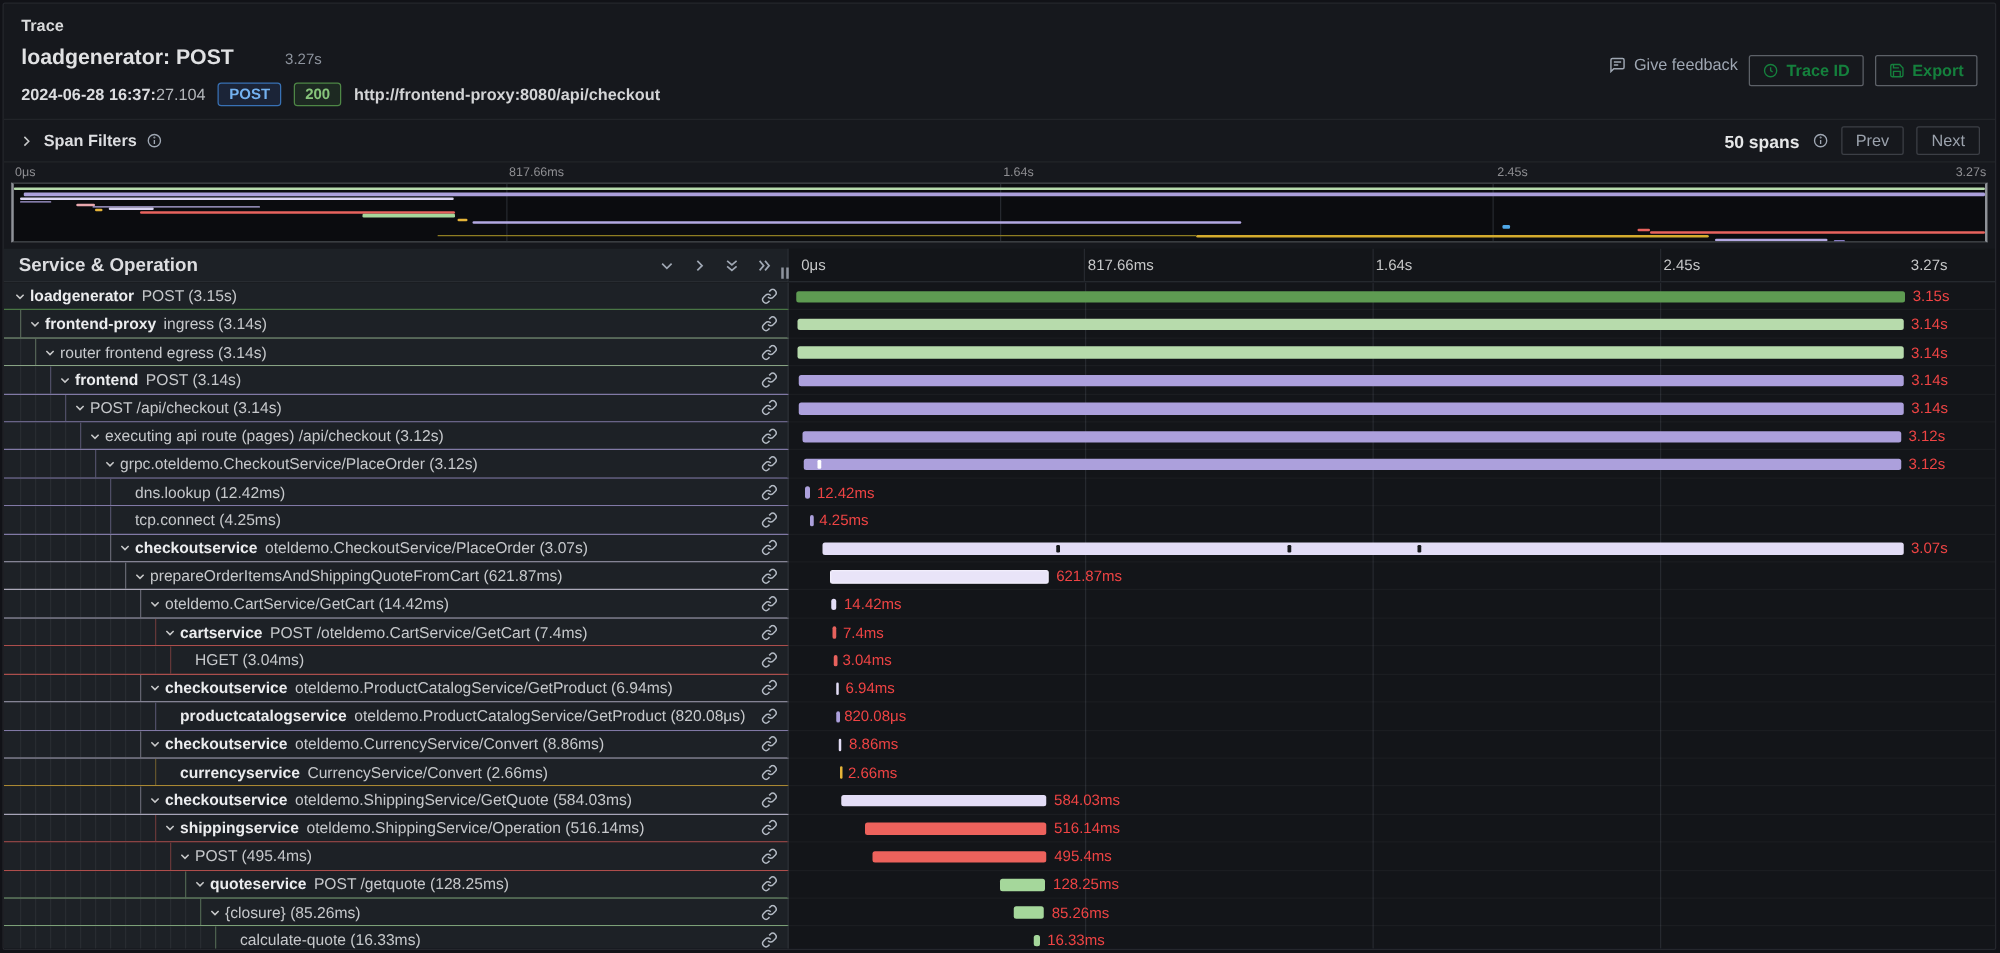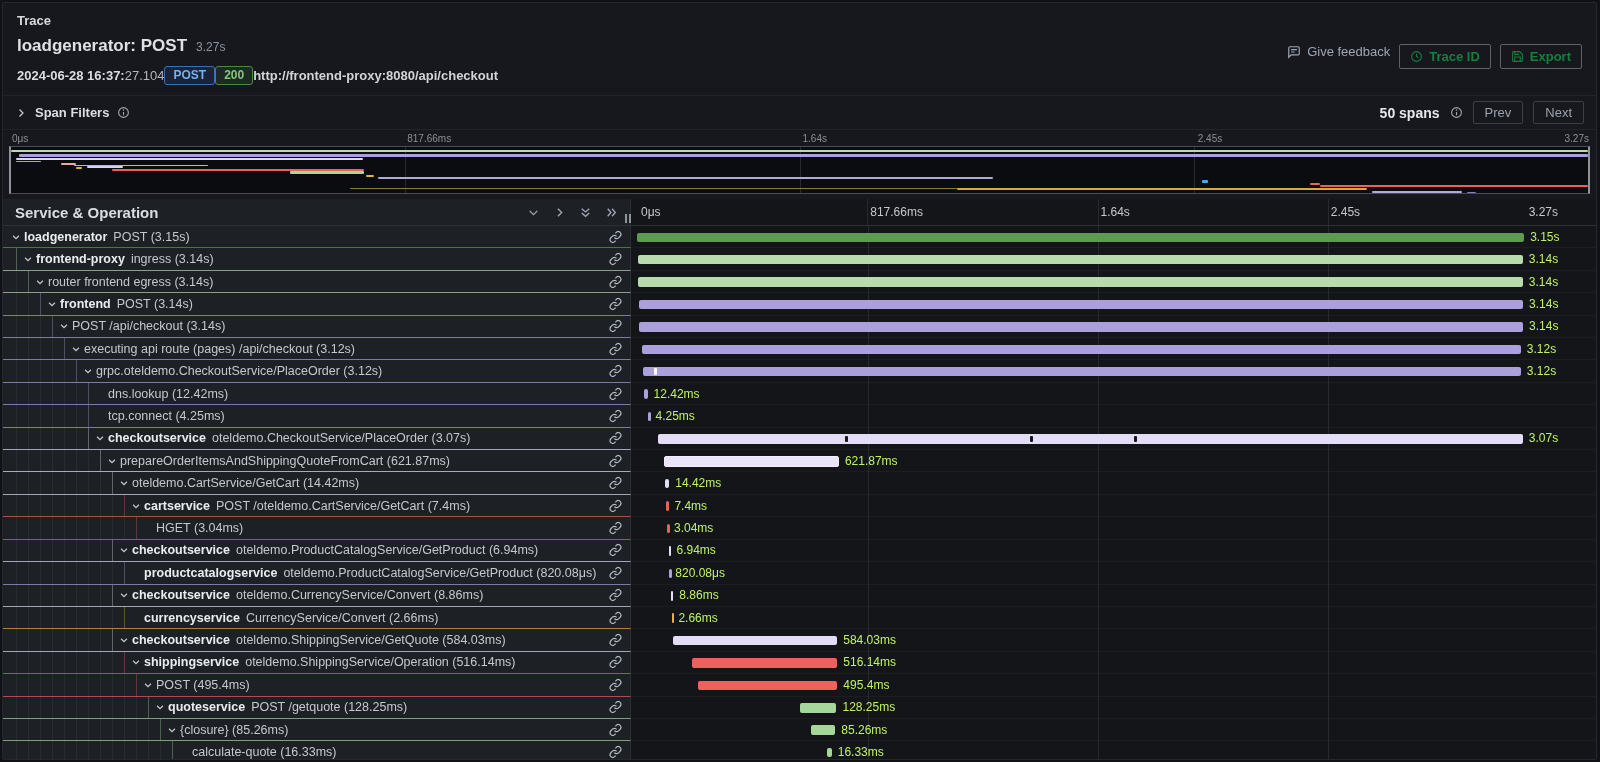--- a/index.html
+++ b/index.html
@@ -12,24 +12,24 @@
   }
   .panel {
     position:absolute; left:2px; top:2px; right:3px; bottom:2px;
     background:#16181d; border:1px solid #25272d; border-radius:2px;
     display:flex; flex-direction:column; overflow:hidden;
   }
   .panel-title { font-size:13px; font-weight:600; color:#d8d9da; padding:10px 14px 4px; }
 
   
   .trace-header { display:flex; justify-content:space-between; padding:4px 14px 10px; }
-  .th-title-row { display:flex; align-items:baseline; }
+  .th-title-row { display:flex; align-items:baseline;gap:32px; }
   .th-title { font-size:17px; font-weight:700; color:#e0e1e3; }
   .th-duration { font-size:12px; color:#8e949e; margin-left:9px; }
-  .th-sub-row { display:flex; align-items:center; margin-top:10px; font-size:13px; }
+  .th-sub-row { display:flex; align-items:center; gap:10px; margin-top:10px; font-size:13px; }
   .ts-main { font-weight:700; color:#dcdde0; }
   .ts-frac { font-weight:400; color:#b4b7bb; }
   .badge { font-size:12px; font-weight:600; padding:1px 8px 2px; border-radius:3px; border:1px solid; }
   .badge-method { color:#74b2f0; border-color:#3871b5; background:rgba(61,113,217,0.14); }
   .badge-status { color:#87c57b; border-color:#4e8746; background:rgba(86,166,75,0.12); }
   .th-url { font-size:13px; font-weight:600; color:#d3d4d6; }
   .th-actions { display:flex; align-items:flex-start; gap:9px; padding-top:8px; }
   .link-btn { display:flex; align-items:center; gap:6px; color:#9fa7b3; font-size:13px; cursor:pointer; }
   .btn { display:flex; align-items:center; gap:6px; border:1px solid #5d6168; border-radius:2px;
          padding:4px 10px; font-size:13px; font-weight:600; color:#15803d; background:transparent; cursor:pointer; }
@@ -90,21 +90,21 @@
   .chev { width:10px; margin-right:3px; display:flex; align-items:center; color:#c7c8c9; flex:none; cursor:pointer; }
   .chev-sp { width:13px; flex:none; }
   .svc { font-weight:700; color:#ebecee; margin-right:6px; white-space:nowrap; }
   .op { color:#c6c8cb; white-space:nowrap; }
   .row-link { position:absolute; right:8px; top:50%; transform:translateY(-50%); color:#b3bac4; display:flex; cursor:pointer; }
   .row-right { flex:1; position:relative; border-bottom:1px solid rgba(255,255,255,0.035); }
   .track { position:absolute; left:6px; right:38px; top:0; bottom:0; }
   .bar { position:absolute; top:6.5px; height:9.5px; border-radius:2px; min-width:2.5px; }
   .bar.outlined { border:1px solid #f2eefc; height:11px; top:5.5px; background-clip:padding-box; }
   .mark { position:absolute; top:8px; height:6.5px; width:3px; border-radius:1px; }
-  .bar-label { position:absolute; top:50%; transform:translateY(-50%); font-size:12px; color:#bef264; white-space:nowrap; }
+  .bar-label { position:absolute; top:50%; transform:translateY(-50%); font-size:12px; color:#ef4444; white-space:nowrap; }
 </style>
 </head>
 <body>
 
 <div class="panel">
 
   <div class="panel-title">Trace</div>
 
   <div class="trace-header">
     <div>

